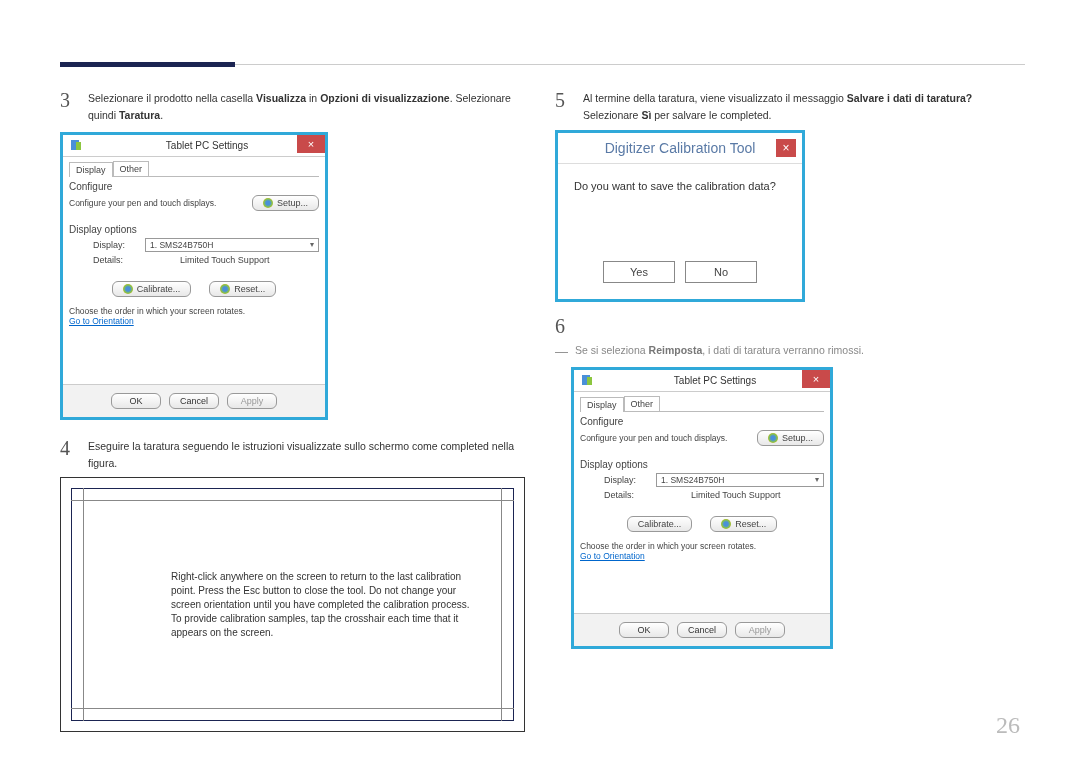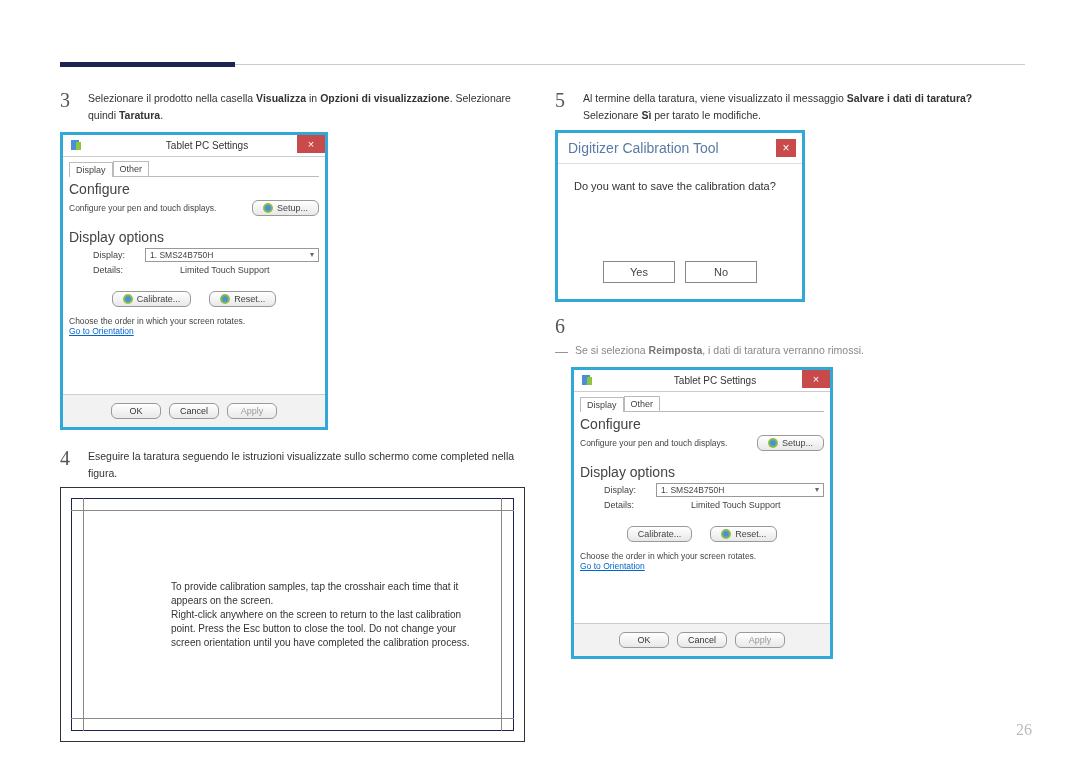--- a/index.html
+++ b/index.html
@@ -39,21 +39,21 @@
   }
   .dlg-title .t { flex: 1; text-align: center; font-size: 10px; color: #333; }
   .dlg-close {
     width: 28px; height: 18px; background: #c94a4a; color: #fff; display: flex; align-items: center; justify-content: center;
     font-size: 11px; margin-right: 0; position: absolute; right: 0; top: 0;
   }
   .dlg-body { padding: 4px 6px 6px 6px; font-size: 9px; color: #444; }
   .tabs { display: flex; border-bottom: 1px solid #bbb; margin-bottom: 4px; }
   .tab { border: 1px solid #bbb; border-bottom: none; padding: 2px 6px; font-size: 9px; background: #fff; margin-right: 0; }
   .tab.active { background: #fff; position: relative; top: 1px; }
-  .grp-title { font-size: 14px; margin: 4px 0 2px 0; }
+  .grp-title { font-size: 10px; margin: 4px 0 2px 0; }
   .grp-sub { font-size: 8.5px; line-height: 1.2; }
   .row { display: flex; align-items: center; gap: 6px; margin: 3px 0; }
   .row .lbl { width: 46px; font-size: 9px; margin-left: 24px; }
   .row .val { font-size: 9px; padding-left: 35px; }
   .btn {
     display: inline-flex; align-items: center; justify-content: center;
     border: 1px solid #999; background: linear-gradient(#fff,#e8e8e8);
     font-size: 9px; padding: 2px 10px; border-radius: 6px; gap: 4px;
     min-width: 50px;
   }
@@ -70,30 +70,30 @@
     position: absolute; top: 10px; left: 10px; right: 10px; bottom: 10px; border: 1px solid #1b2452;
   }
   .calib-line-v1 { position: absolute; top: 10px; bottom: 10px; left: 22px; width: 1px; background: #888; }
   .calib-line-v2 { position: absolute; top: 10px; bottom: 10px; right: 22px; width: 1px; background: #888; }
   .calib-line-h1 { position: absolute; left: 10px; right: 10px; top: 22px; height: 1px; background: #888; }
   .calib-line-h2 { position: absolute; left: 10px; right: 10px; bottom: 22px; height: 1px; background: #888; }
   .calib-inst { position: absolute; top: 92px; left: 110px; right: 50px; font-size: 10px; color: #333; line-height: 1.4; font-family: Arial; }
   .digi-dlg {
     border: 3px solid #30a9d9; width: 250px; background: #fff; margin: 6px 0 14px 0;
   }
-  .digi-title { position: relative; height: 30px; display: flex; align-items: center; padding: 0 10px; }
+  .digi-title { position: relative; height: 30px; display: flex; align-items: center; padding: 0 10px; justify-content: center; }
   .digi-title span { color: #5a7aa6; font-size: 14px; }
   .digi-close { position: absolute; right: 6px; top: 6px; width: 20px; height: 18px; background: #c94a4a; color: #fff; display: flex; align-items: center; justify-content: center; font-size: 12px; }
   .digi-q { padding: 16px 16px 10px 16px; font-size: 11px; color: #333; border-top: 1px solid #ddd; }
   .digi-btns { display: flex; justify-content: center; gap: 10px; padding: 12px 0 16px 0; }
   .digi-btns .btn2 { border: 1px solid #888; width: 72px; height: 22px; display: flex; align-items: center; justify-content: center; font-size: 11px; color: #444; margin-top: 47px; }
   .note { font-size: 10.5px; color: #888; margin: 8px 0 4px 0; }
   .note b { color: #777; font-weight: bold; }
   .dash { color: #888; font-size: 13px; margin-right: 6px; vertical-align: top; display: inline-block; width: 14px; }
-  .page-num { position: absolute; bottom: 24px; right: 48px; font-size: 16px; color: #bbb; font-family: serif; }
+  .page-num { position: absolute; bottom: 24px; right: 60px; font-size: 24px; color: #bbb; font-family: serif; }
 </style>
 </head>
 <body>
 
 <div class="top-rule-dark"></div>
 <div class="top-rule-light"></div>
 
 <div class="columns">
 
   <div class="col">
@@ -169,31 +169,31 @@
       <div class="step-text">Eseguire la taratura seguendo le istruzioni visualizzate sullo schermo come completed nella figura.</div>
     </div>
 
     <div class="calib-wrap">
       <div class="calib-inner"></div>
       <div class="calib-line-v1"></div>
       <div class="calib-line-v2"></div>
       <div class="calib-line-h1"></div>
       <div class="calib-line-h2"></div>
       <div class="calib-inst">
+        <div>Right-click anywhere on the screen to return to the last calibration point. Press the Esc button to close the tool. Do not change your screen orientation until you have completed the calibration process.</div>
         <div>To provide calibration samples, tap the crosshair each time that it appears on the screen.</div>
-        <div>Right-click anywhere on the screen to return to the last calibration point. Press the Esc button to close the tool. Do not change your screen orientation until you have completed the calibration process.</div>
       </div>
     </div>
   </div>
 
   <div class="col">
     <div class="step">
       <div class="step-num">5</div>
       <div class="step-text">
-        <span>Al termine della taratura, viene visualizzato il messaggio </span><b>Salvare i dati di taratura?</b><span> Selezionare </span><b>Sì</b><span> per tarato le modifiche.</span>
+        <span>Al termine della taratura, viene visualizzato il messaggio </span><b>Salvare i dati di taratura?</b><span> Selezionare </span><b>Sì</b><span> per salvare le completed.</span>
       </div>
     </div>
 
     <div class="digi-dlg">
       <div class="digi-title">
         <span>Digitizer Calibration Tool</span>
         <div class="digi-close">×</div>
       </div>
       <div class="digi-q">Do you want to save the calibration data?</div>
       <div class="digi-btns">

